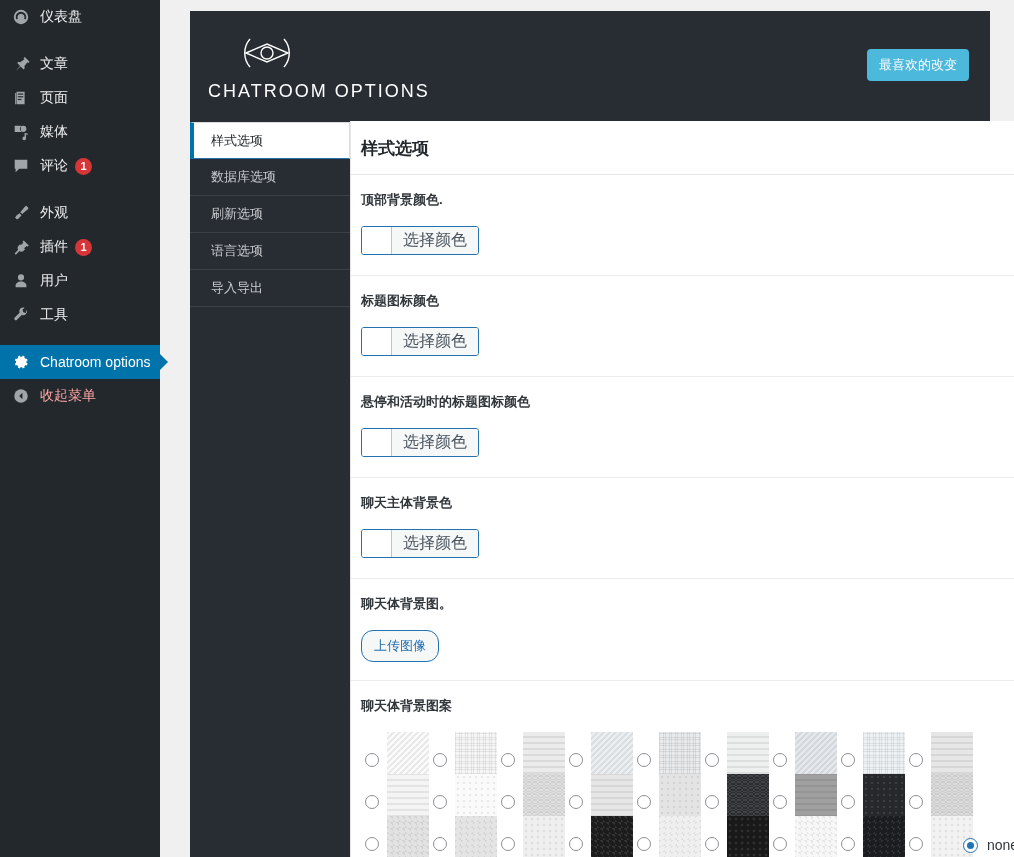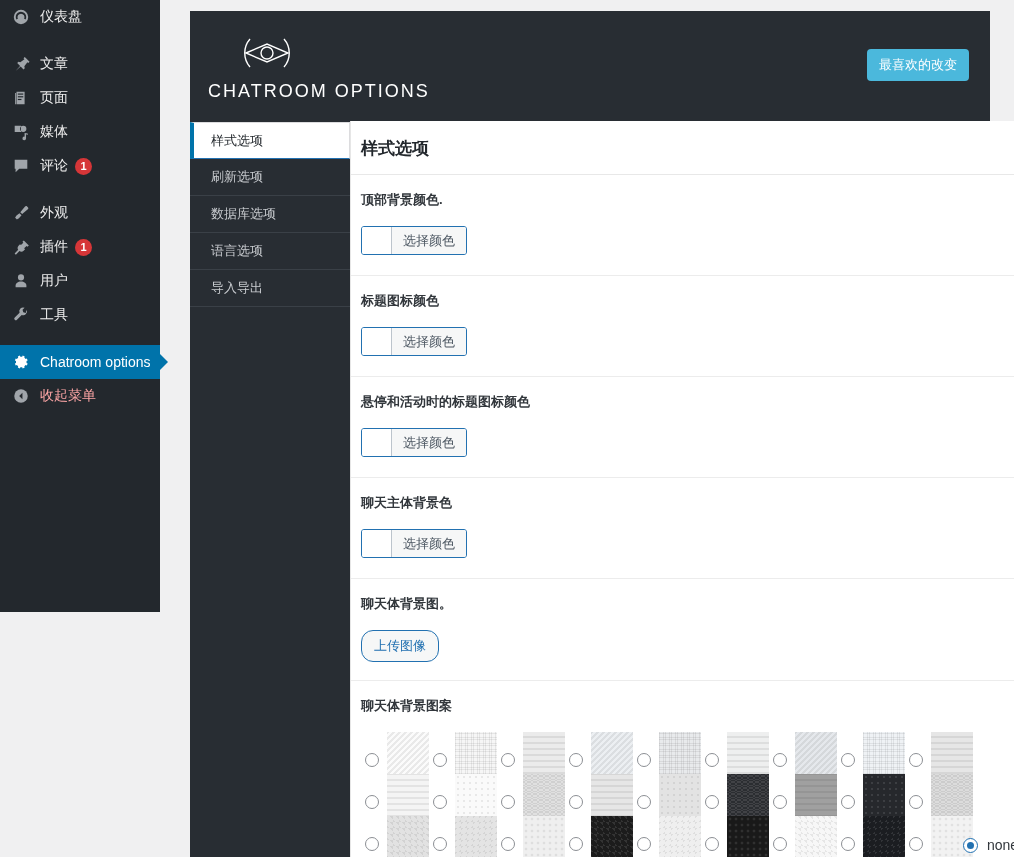--- a/index.html
+++ b/index.html
@@ -7,21 +7,21 @@
   body {
     width:1014px; height:857px;
     background:#f0f0f1;
     font-family:"Liberation Sans","DejaVu Sans",sans-serif;
     font-size:13px;
     overflow:hidden;
   }
 
   
   #admin-sidebar{
-    position:absolute; left:0; top:0; width:160px; height:612px;
+    position:absolute; left:0; top:0; width:160px; height:857px;
     background:#23282d; color:#b4b9be;
   }
   .menu-item{
     position:relative; display:flex; align-items:center;
     height:34px; padding-left:11px; font-size:14px; color:#eeeeee;
     cursor:pointer; user-select:none;
   }
   .menu-item .mi-icon{
     width:20px; height:20px; margin-right:9px; flex:0 0 20px;
     display:flex; align-items:center; justify-content:center;
@@ -105,21 +105,21 @@
 
   
   .colorpicker{
     display:inline-flex; align-items:stretch; height:29px;
     border:1px solid #2271b1; border-radius:3px; overflow:hidden;
     background:#fff; cursor:pointer;
   }
   .cp-swatch{ width:30px; background:#ffffff; border-right:1px solid #bcc4cc; }
   .cp-btn{
     display:flex; align-items:center; padding:0 11px;
-    background:#f6f7f7; color:#4a5560; font-size:13px; white-space:nowrap;
+    background:#f6f7f7; color:#4a5560; font-size:16px; white-space:nowrap;
   }
 
   
   .upload-btn{
     display:inline-block; padding:6px 12px; font-size:13px;
     color:#2271b1; background:#f6f7f7;
     border:1px solid #2271b1; border-radius:12px; cursor:pointer;
   }
 
   
@@ -268,24 +268,24 @@
       </div>
       <button id="fav-btn">最喜欢的改变</button>
     </div>
 
     <div id="plugin-body">
       <div id="tab-nav">
           <div class="tab active">
             <span>样式选项</span>
           </div>
           <div class="tab">
+            <span>数据库选项</span>
+          </div>
+          <div class="tab">
             <span>刷新选项</span>
-          </div>
-          <div class="tab">
-            <span>数据库选项</span>
           </div>
           <div class="tab">
             <span>语言选项</span>
           </div>
           <div class="tab">
             <span>导入导出</span>
           </div>
         </div>
       <div id="tab-content">
         <div id="content-title">样式选项</div>

